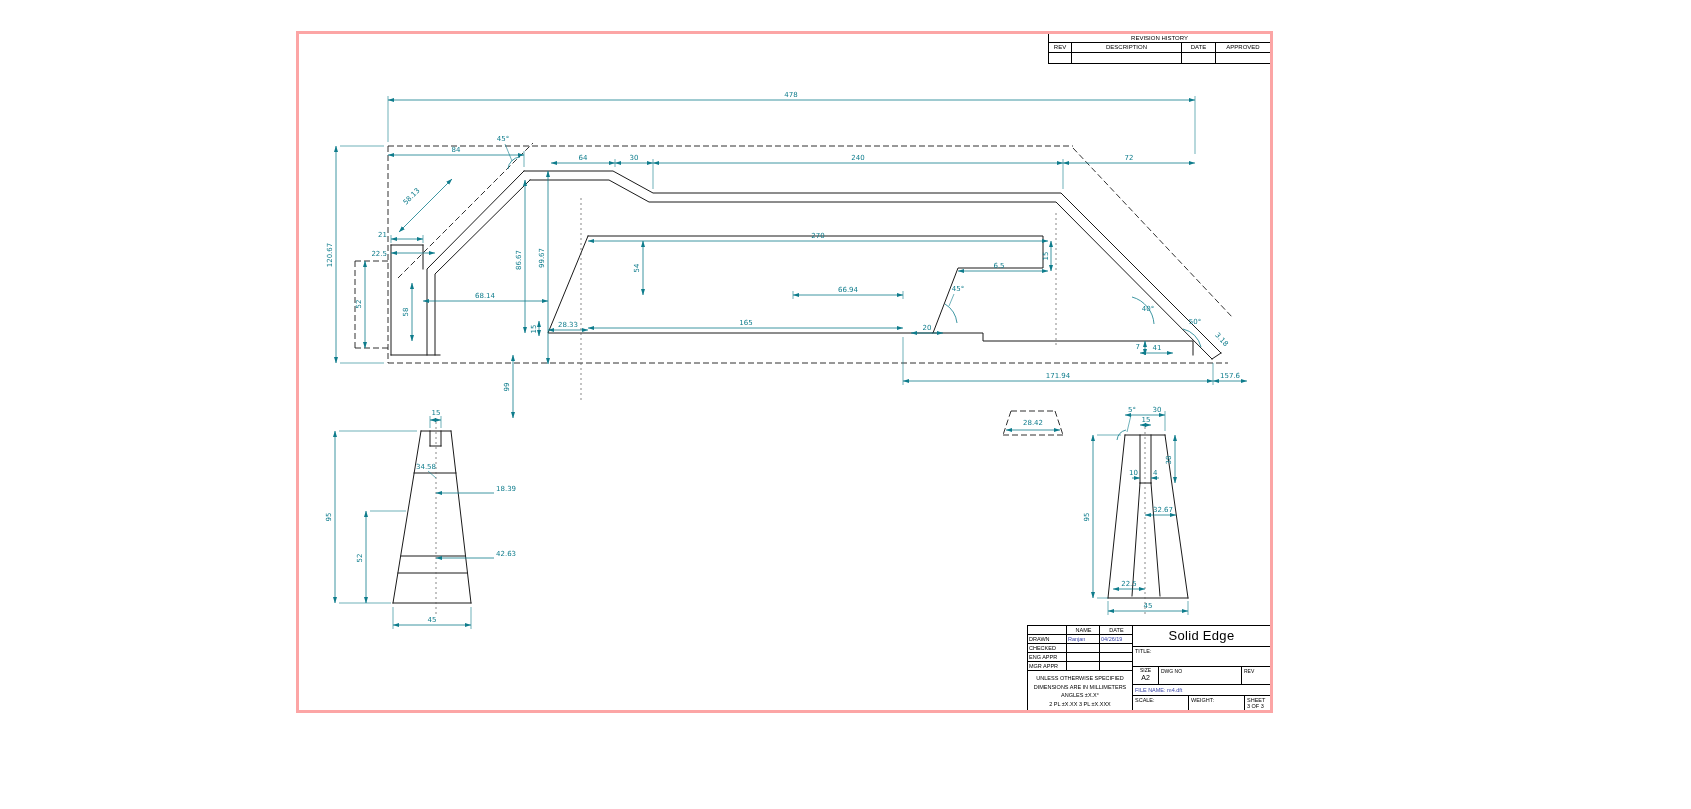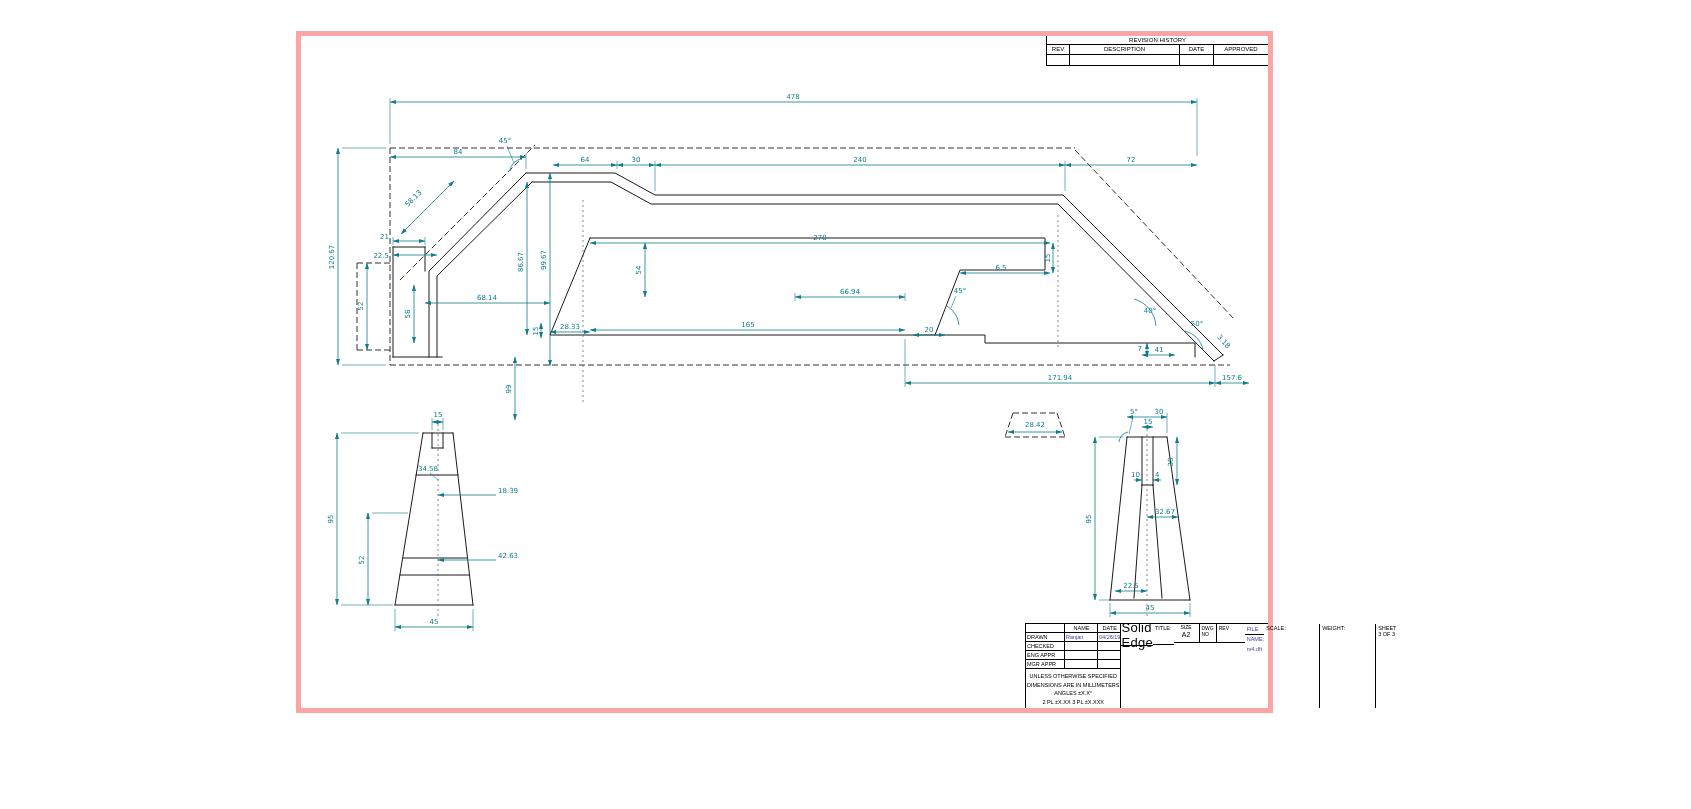--- a/index.html
+++ b/index.html
@@ -1,19 +1,19 @@
 <!DOCTYPE html>
 <html><head>
 <meta charset="utf-8">
 <style>
   *{margin:0;padding:0;box-sizing:border-box}
   html,body{width:1691px;height:809px;background:#ffffff;overflow:hidden;
     font-family:"Liberation Sans",sans-serif;}
   .sheet{position:absolute;left:296px;top:31px;width:977px;height:682px;
-    border:5px solid #fca5a5;background:#fff}
+    border:3px solid #fca5a5;background:#fff}
   svg{position:absolute;left:0;top:0}
   .geo{stroke:#1a1a1a;stroke-width:1;fill:none;stroke-linecap:square}
   .hid{stroke:#1a1a1a;stroke-width:.9;fill:none;stroke-dasharray:6 3}
   .cl{stroke:#555;stroke-width:.7;fill:none;stroke-dasharray:2 3}
   .dl,.dl1,.arc{stroke:#0e7c8c;stroke-width:.8;fill:none}
   .ext,.ldr{stroke:#0e7c8c;stroke-width:.6;fill:none}
   .dim text{fill:#0e7c8c;font-size:7px;text-anchor:middle;font-family:"DejaVu Sans",sans-serif}
   
   .rev{position:absolute;right:0;top:0;width:222px;border-left:1px solid #000;
     border-bottom:1px solid #000;font-size:6px;background:#fff;color:#000}
@@ -27,21 +27,21 @@
   
   .tb{position:absolute;right:0;bottom:0;width:243px;height:85px;background:#fff;
     border-left:1px solid #000;border-top:1px solid #000;display:flex;font-size:6px;color:#000}
   .tb-left{width:105px;border-right:1px solid #000;display:flex;flex-direction:column}
   .sig-row{display:flex;height:9px;border-bottom:1px solid #000}
   .sig-row .c1{width:38px;padding-left:1px;line-height:8px;font-size:5.5px}
   .sig-row .c2{width:33px;border-left:1px solid #000;padding-left:1px;line-height:8px;font-size:5.5px}
   .sig-row .c3{flex:1;border-left:1px solid #000;padding-left:1px;line-height:8px;font-size:5.5px}
   .blue{color:#3a45a8}
   .notes{flex:1;text-align:center;font-size:5.5px;line-height:1.55;padding-top:3px}
-  .tb-right{flex:1;display:flex;flex-direction:row}
+  .tb-right{flex:1;display:flex;flex-direction:column}
   .brand{height:22px;border-bottom:1px solid #000;display:flex;align-items:center;
     justify-content:center;font-size:13px;letter-spacing:.3px}
   .titlerow{height:21px;border-bottom:1px solid #000;padding:1px 2px;font-size:5.5px}
   .szrow{height:19px;border-bottom:1px solid #000;display:flex}
   .szcell{width:26px;border-right:1px solid #000;text-align:center}
   .szcell .lab{font-size:5px;line-height:6px}
   .szcell .val{font-size:7px;line-height:9px}
   .dwgcell{flex:1;border-right:1px solid #000;padding:1px 2px;font-size:5px}
   .revcell{width:28px;padding:1px 2px;font-size:5px}
   .filerow{height:11px;border-bottom:1px solid #000;font-size:5.5px;line-height:10px;padding-left:2px}

